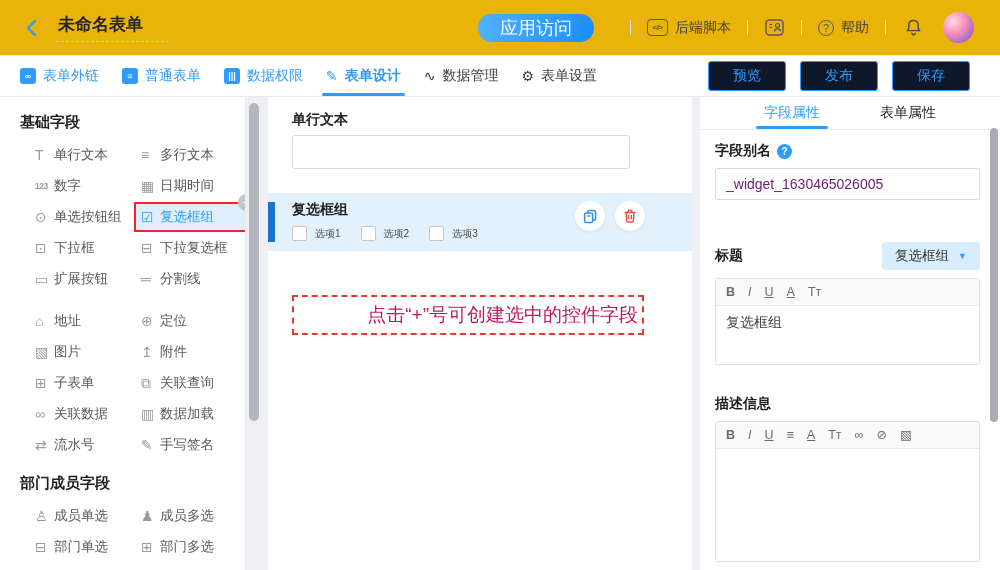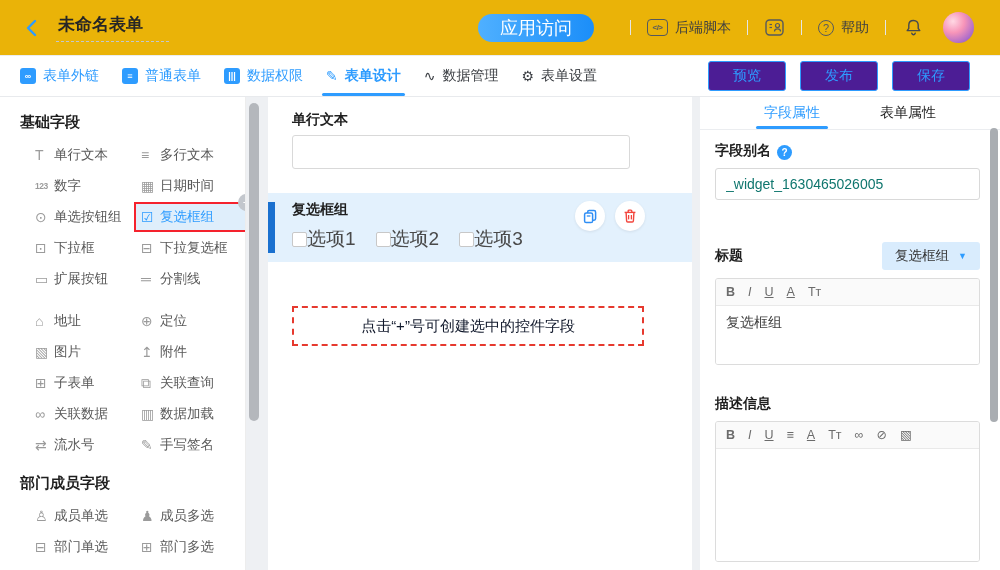--- a/index.html
+++ b/index.html
@@ -22,21 +22,21 @@
   
   .toolbar { position:absolute; left:0; top:56px; width:1000px; height:41px; background:#fff; border-bottom:1px solid #e8eaed; display:flex; align-items:center; padding-left:20px; }
   .tabs { display:flex; gap:23px; height:100%; }
   .tab { display:flex; align-items:center; gap:7px; font-size:14px; color:#2e9cff; cursor:pointer; position:relative; height:100%; }
   .tab .tico { font-size:14px; line-height:1; }
   .tab.filled .tico { width:16px; height:16px; background:#2e9cff; color:#fff; border-radius:3px; font-size:9px; font-weight:700; display:flex; align-items:center; justify-content:center; }
   .tab.active { font-weight:600; }
   .tab.active::after { content:""; position:absolute; left:-4px; right:-4px; bottom:0; height:3px; background:#2e9cff; border-radius:2px; }
   .tab.plain { color:#3d4045; }
   .tb-actions { margin-left:auto; display:flex; gap:14px; margin-right:30px; }
-  .tb-actions button { width:78px; height:30px; background:#4c1d95; border:1px solid #2e9cff; border-radius:3px; color:#2e9cff; font-size:14px; cursor:pointer; }
+  .tb-actions button { width:78px; height:30px; background:#0f172a; border:1px solid #2e9cff; border-radius:3px; color:#2e9cff; font-size:14px; cursor:pointer; }
 
   
   .sidebar { position:absolute; left:0; top:97px; bottom:0; width:246px; background:#fff; border-right:1px solid #ededed; padding:16px 0 0 20px; overflow:hidden; }
   .sb-section-title { font-size:15px; font-weight:700; color:#1f1f1f; margin-bottom:10px; }
   .sb-grid { display:grid; grid-template-columns:106px auto; row-gap:5px; margin:0 0 16px 10px; }
   .sb-item { display:flex; align-items:center; height:26px; padding:0 5px; cursor:pointer; position:relative; color:#595959; }
   .sb-ico { width:19px; font-size:14px; color:#9b9b9b; text-align:left; flex:none; }
   .sb-item.num .sb-ico { font-size:8.5px; font-weight:700; letter-spacing:-0.5px; }
   .sb-label { font-size:13.5px; white-space:nowrap; }
   .sb-item.selected { background:#dfeefb; outline:2px solid #f5222d; }
@@ -46,37 +46,37 @@
   .sb-scrollthumb { position:absolute; left:249px; top:103px; width:10px; height:318px; border-radius:5px; background:#b4b7bc; cursor:pointer; }
 
   
   .canvas { position:absolute; left:268px; top:97px; bottom:0; width:424px; background:#fff; padding:14px 24px 0; }
   .fld-label { font-size:14px; font-weight:700; color:#1f1f1f; }
   .fld-input { margin-top:6px; width:338px; height:34px; border:1px solid #d9d9d9; border-radius:3px; background:#fff; }
   .sel-block { margin:24px -24px 0; background:#e3f1fd; padding:8px 24px 10px; position:relative; }
   .sel-block::before { content:""; position:absolute; left:0; top:9px; bottom:9px; width:7px; background:#1a70cf; }
   .blk-title { font-size:14px; font-weight:700; color:#1f1f1f; height:19px; }
   .blk-opts { margin-top:6px; display:flex; gap:20px; }
-  .opt { display:flex; align-items:center; font-size:19px; color:#4a4a4a; cursor:pointer; }
+  .opt { display:flex; align-items:center; gap:8px; font-size:10px; color:#4a4a4a; cursor:pointer; }
   .opt .box { width:15px; height:15px; border:1px solid #c8c8c8; border-radius:2px; background:#fff; flex:none; }
   .icon-btn { position:absolute; top:8px; width:30px; height:30px; border-radius:50%; background:#fff; border:none; display:flex; align-items:center; justify-content:center; cursor:pointer; box-shadow:0 1px 3px rgba(0,0,0,.08); }
   .icon-btn.copy { right:87px; }
   .icon-btn.del { right:47px; }
-  .annotation { margin-top:44px; width:352px; border:2px dashed #e6392e; text-align:center; padding:6px 4px; color:#0f172a; font-size:15px; line-height:24px; }
+  .annotation { margin-top:44px; width:352px; border:2px dashed #e6392e; text-align:right; padding:6px 4px; color:#be185d; font-size:19px; line-height:24px; }
 
   
   .props { position:absolute; left:700px; top:97px; bottom:0; width:300px; background:#fff; }
   .props-tabs { height:33px; border-bottom:1px solid #ebedf0; display:flex; justify-content:center; gap:60px; }
   .ptab { font-size:14px; color:#262626; display:flex; align-items:center; position:relative; cursor:pointer; }
   .ptab.active { color:#2e9cff; }
   .ptab.active::after { content:""; position:absolute; left:-8px; right:-8px; bottom:0; height:3px; background:#2e9cff; border-radius:2px; }
   .props-body { padding:12px 20px 0 15px; }
-  .prop-label { font-size:14px; font-weight:700; color:#1f1f1f; display:flex; align-items:flex-end; gap:6px; }
+  .prop-label { font-size:14px; font-weight:700; color:#1f1f1f; display:flex; align-items:center; gap:6px; }
   .q-icon { width:15px; height:15px; border-radius:50%; background:#2e9cff; color:#fff; font-size:10px; display:flex; align-items:center; justify-content:center; cursor:pointer; }
-  .alias-input { margin-top:8px; width:100%; height:32px; border:1px solid #d9d9d9; border-radius:3px; padding:0 10px; font-size:14px; color:#0f766e; font-family:inherit; }
+  .alias-input { margin-top:8px; width:100%; height:32px; border:1px solid #d9d9d9; border-radius:3px; padding:0 10px; font-size:14px; color:#701a75; font-family:inherit; }
   .title-row { margin-top:42px; display:flex; align-items:center; justify-content:space-between; }
   .chip { height:28px; background:#d9ecfd; border:none; border-radius:3px; padding:0 13px; font-size:13.5px; color:#333; display:flex; align-items:center; gap:9px; cursor:pointer; }
   .chip .caret { color:#2e9cff; font-size:9px; }
   .editor { margin-top:8px; border:1px solid #dcdcdc; border-radius:3px; overflow:hidden; }
   .ed-toolbar { height:27px; background:#fafafa; border-bottom:1px solid #e9e9e9; display:flex; align-items:center; gap:13px; padding:0 10px; }
   .ed-tool { font-size:12.5px; color:#6b6b6b; cursor:pointer; line-height:1; }
   .ed-tool.tb-b { font-weight:700; }
   .ed-tool.tb-i { font-style:italic; }
   .ed-tool.tb-u, .ed-tool.tb-a { text-decoration:underline; }
   .ed-content { background:#fff; padding:8px 10px; font-size:14px; color:#404040; }

